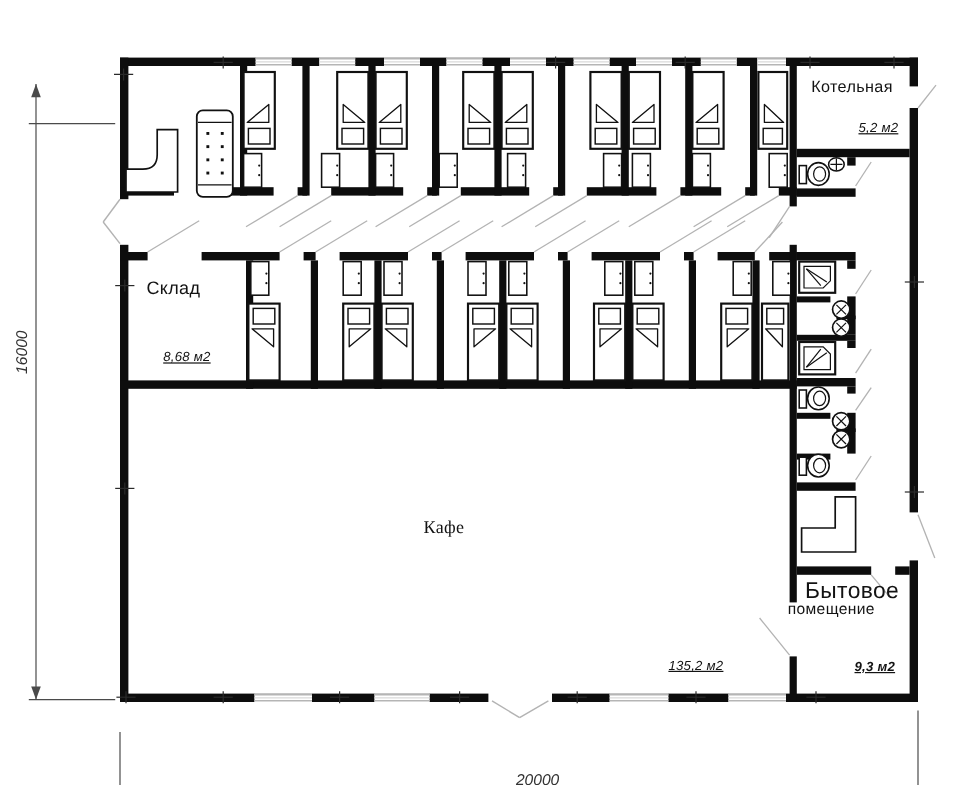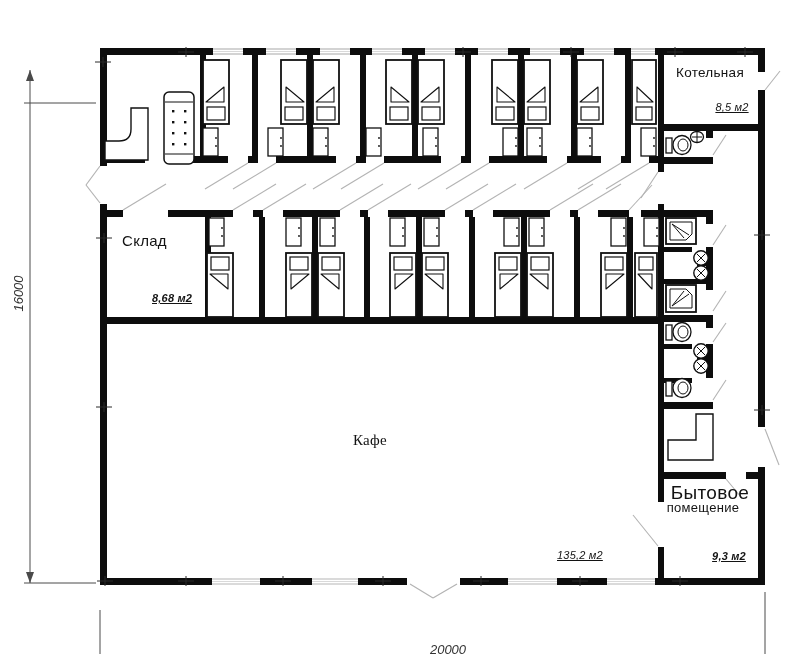--- a/index.html
+++ b/index.html
@@ -403,27 +403,27 @@
       <path d="M30,38 L26,49 L34,49 Z" fill="#4a4a4a"></path>
       <path d="M30,551 L26,540 L34,540 Z" fill="#4a4a4a"></path>
       <line x1="100" y1="631" x2="765" y2="631" stroke="#4a4a4a" stroke-width="1"></line>
       <line x1="100" y1="578" x2="100" y2="637" stroke="#4a4a4a" stroke-width="1"></line>
       <line x1="765" y1="560" x2="765" y2="637" stroke="#4a4a4a" stroke-width="1"></line>
       <path d="M100,631 L111,627 L111,635 Z" fill="#4a4a4a"></path>
       <path d="M765,631 L754,627 L754,635 Z" fill="#4a4a4a"></path>
     </svg>
 
   <div class="lbl room-name" style="left:664px;top:33px;width:92px;text-align:center;font-size:13.5px;">Котельная</div>
-  <div class="lbl area" style="left:710px;top:69px;width:44px;text-align:center;">8,5 м2</div>
+  <div class="lbl area" style="left:710px;top:69px;width:44px;text-align:center;">5,2 м2</div>
 
   <div class="lbl room-name big" style="left:122px;top:200px;">Склад</div>
-  <div class="lbl area" style="left:152px;top:260px;font-weight:bold;">8,68 м2</div>
+  <div class="lbl area" style="left:136px;top:260px;">8,68 м2</div>
 
   <div class="lbl room-name big" style="left:335px;top:400px;width:70px;text-align:center;font-family:Liberation Serif, serif;">Кафе</div>
   <div class="lbl area" style="left:557px;top:517px;width:80px;text-align:left;">135,2 м2</div>
 
   <div class="lbl room-name" style="left:664px;top:450px;width:92px;text-align:center;font-size:19px;">Бытовое</div>
-  <div class="lbl room-name" style="left:655px;top:468px;width:96px;text-align:center;font-size:13px;">помещение</div>
+  <div class="lbl room-name" style="left:633px;top:468px;width:96px;text-align:right;font-size:13px;">помещение</div>
   <div class="lbl area" style="left:703px;top:518px;width:52px;text-align:center;font-weight:bold;">9,3 м2</div>
 
   <div class="lbl dim center" style="left:-22px;top:254px;width:80px;transform:rotate(-90deg);">16000</div>
   <div class="lbl dim center" style="left:403px;top:610px;width:90px;">20000</div>
 </div>
 
 </body></html>

